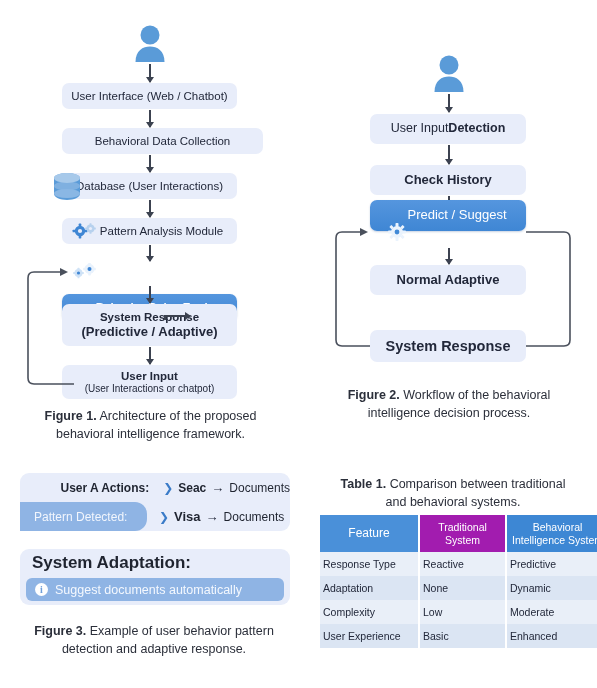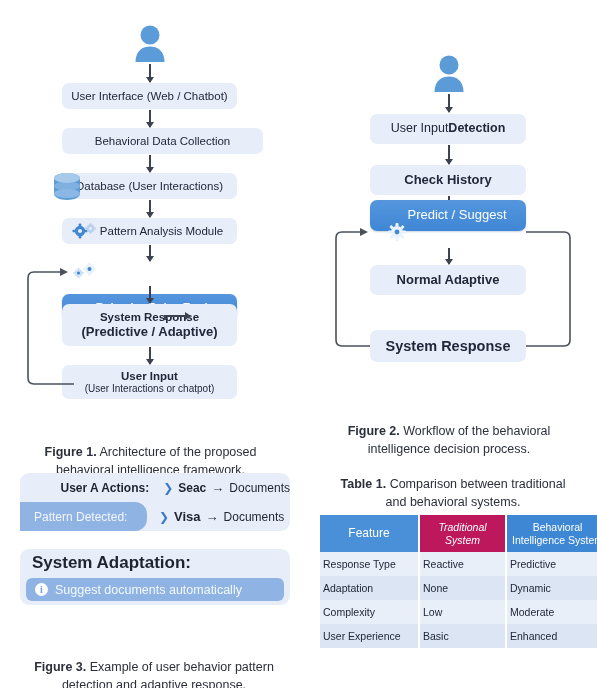--- a/index.html
+++ b/index.html
@@ -67,21 +67,20 @@
   
   .boxicon{position:absolute;display:flex;align-items:center;}
 
   
   .caption{
     position:absolute;
     text-align:center;
     font-size:12.5px;
     color:#2b2f3a;
     line-height:1.45;
-    margin-top:36px;
   }
   .caption .t{font-weight:700;}
 
   
   .f3card{
     position:absolute;
     background:#e8edfa;
     border-radius:9px;
     box-sizing:border-box;
   }
@@ -139,21 +138,21 @@
     color:#ffffff;
     font-weight:400;
     text-align:center;
     vertical-align:middle;
     padding:6px 3px;
     line-height:1.2;
     border-right:2px solid #ffffff;
   }
   .tbl th:last-child{border-right:none;}
   .tbl th.h0{background:#4a90d9;font-size:12px;}
-  .tbl th.h1{background:#be185d;font-style:italic;}
+  .tbl th.h1{background:#a21caf;}
   .tbl th.h2{background:#3d87d4;}
   .tbl td{
     text-align:left;
     vertical-align:middle;
     padding:6px 3px;
     color:#22283a;
     border-right:2px solid #ffffff;
     margin-left:12px;
   }
   .tbl td:last-child{border-right:none;}

